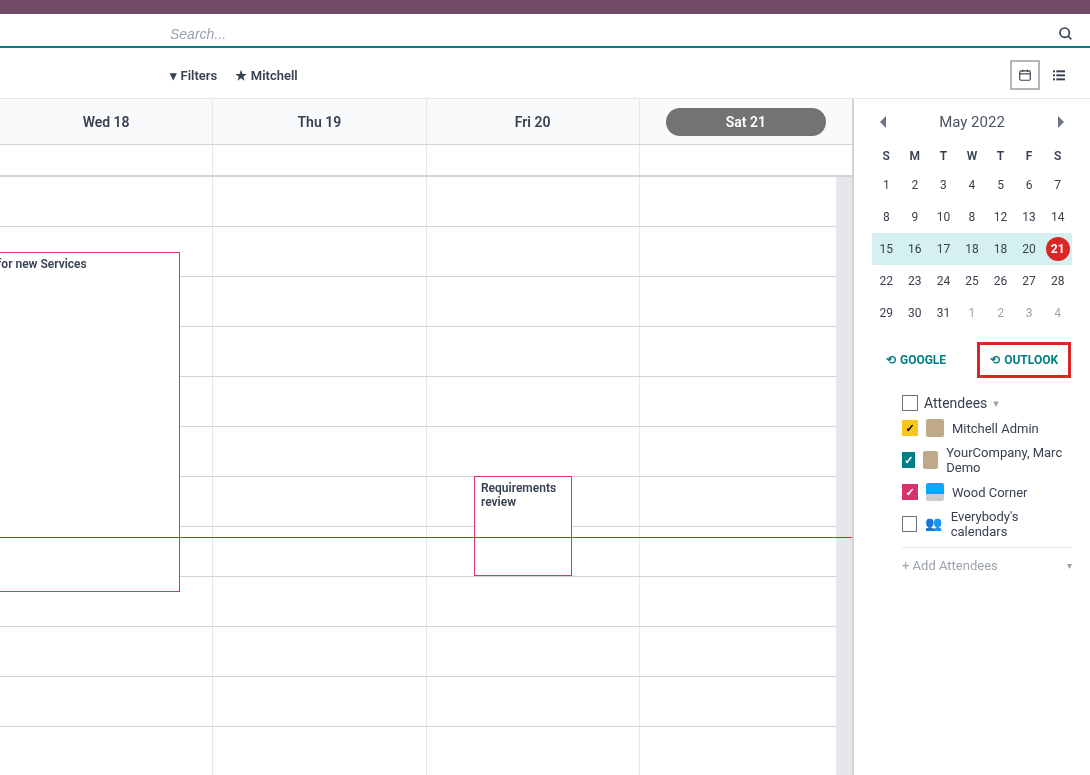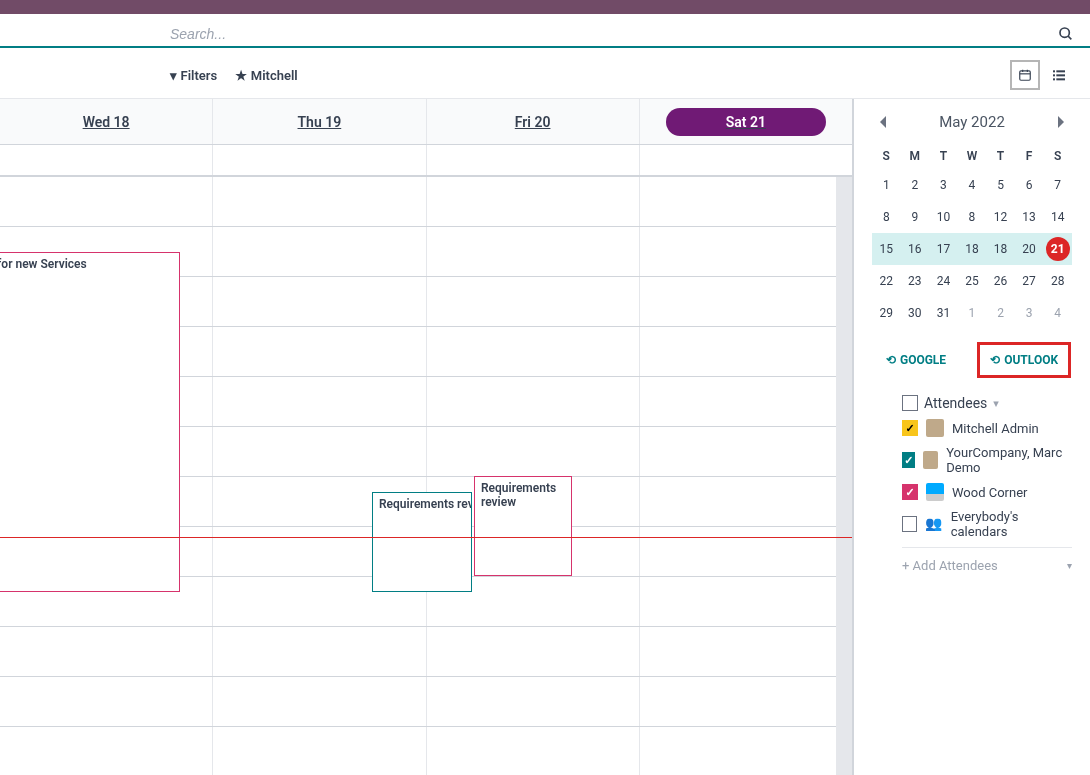--- a/index.html
+++ b/index.html
@@ -73,40 +73,39 @@
     }
 
     
     .week-area {
       flex: 1;
       display: flex;
       flex-direction: column;
       border-right: 2px solid #d1d5db;
       position: relative;
       min-width: 0;
-      text-decoration: underline;
     }
     .day-headers {
       display: flex;
       height: 46px;
       border-bottom: 1px solid #d1d5db;
     }
     .day-header {
       flex: 1;
       display: flex;
       align-items: center;
       justify-content: center;
       font-size: 14px;
       font-weight: 600;
       border-right: 1px solid #e5e7eb;
       background: #f9fafb;
     }
     .day-header:last-child { border-right: none; }
     .day-header .pill {
-      background: #701a75;
+      background: #737373;
       color: #fff;
       padding: 6px 60px;
       border-radius: 20px;
     }
     .allday-row {
       display: flex;
       height: 32px;
       border-bottom: 2px solid #d1d5db;
     }
     .allday-cell {
@@ -436,23 +435,20 @@
           </div>
           <div class="grid-row">
             <div class="grid-cell"></div>
             <div class="grid-cell"></div>
             <div class="grid-cell"></div>
             <div class="grid-cell"></div>
           </div>
 
         <div class="event pink" style="top:75px; left:-40px; width:220px; height:340px;">
           <span>ation for new Services</span>
-        </div>
-        <div class="event teal" style="top:315px; left:372px; width:100px; height:100px;">
-          <span>Requirements rev</span>
         </div>
         <div class="event pink wrap" style="top:299px; left:474px; width:98px; height:100px;">
           <span>Requirements review</span>
         </div>
         <div class="now-line" style="top:360px;"></div>
       </div>
     </div>
     <div class="scrollbar-fake"></div>
   </div>
 

